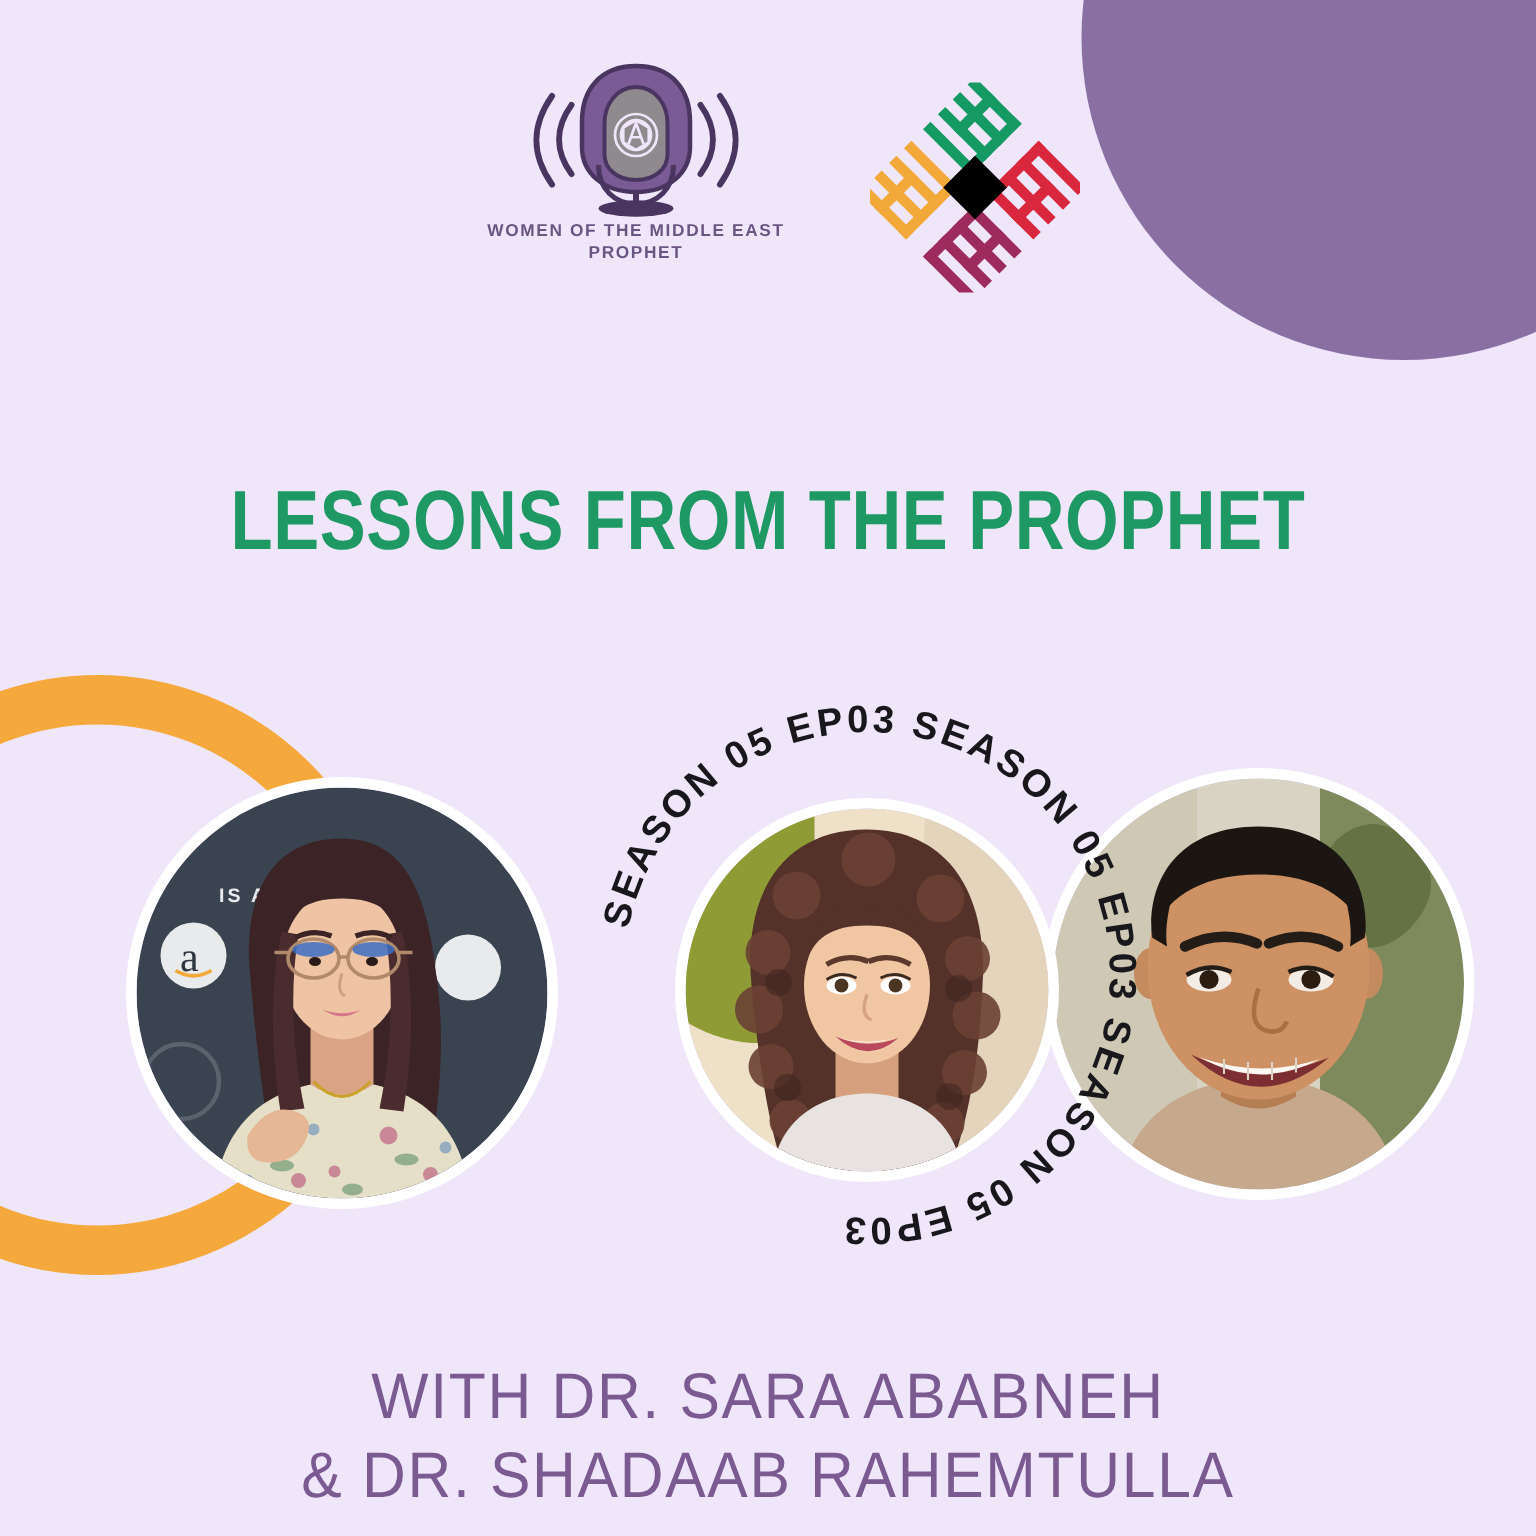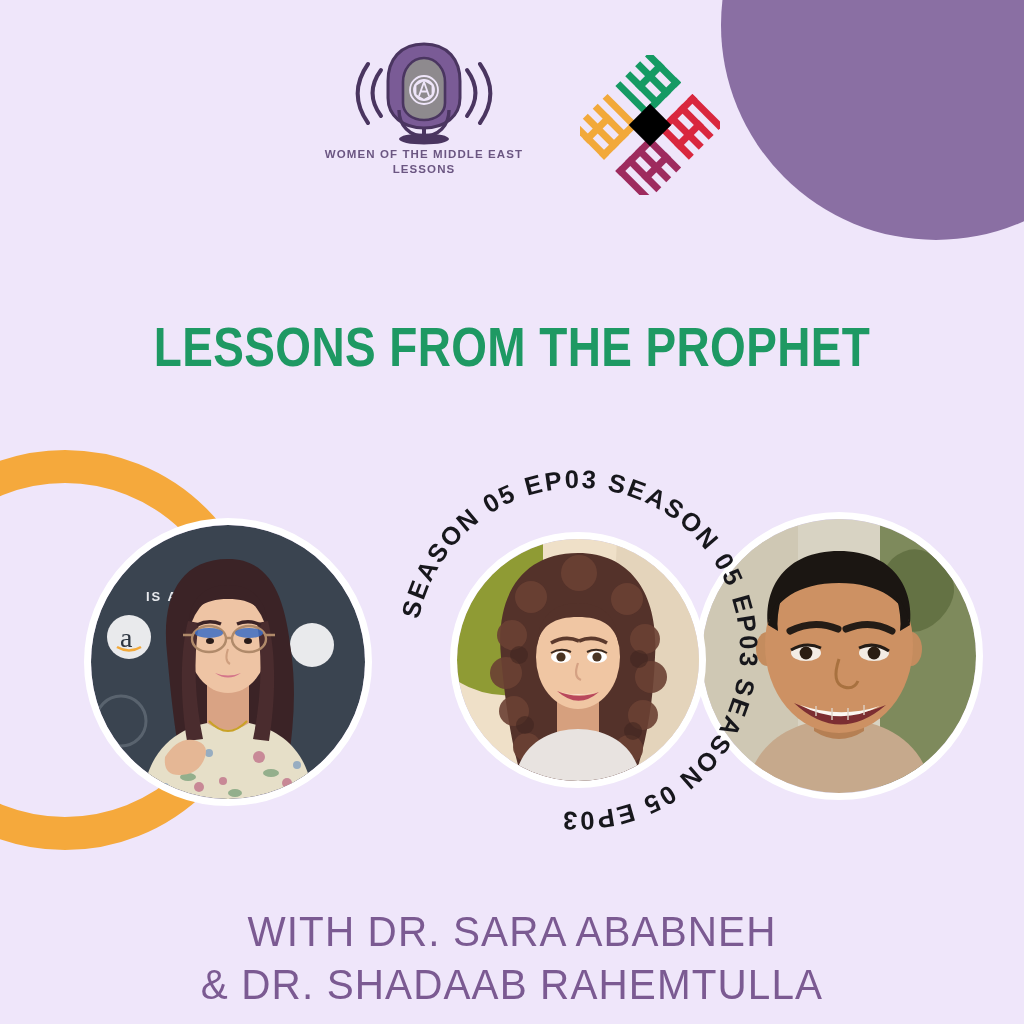--- a/index.html
+++ b/index.html
@@ -195,21 +195,21 @@
             <path d="M73 40 l8.5 5 v10 l-8.5 5 l-8.5 -5 v-10 Z"></path>
             <path d="M68 56 l5 -14 l5 14 M69.5 51.5 h7"></path>
           </g>
 
           <path d="M73 88 v8" stroke="#4a3560" stroke-width="4" fill="none"></path>
           <path d="M48 70 C 48 86, 59 96, 73 96 C 87 96, 98 86, 98 70" fill="none" stroke="#4a3560" stroke-width="3.4"></path>
           <ellipse cx="73" cy="99" rx="25" ry="5.5" fill="#4a3560"></ellipse>
         </svg>
       </span>
       <div class="mic-logo-title">WOMEN OF THE MIDDLE EAST</div>
-      <div class="mic-logo-sub">LESSONS</div>
+      <div class="mic-logo-sub">PROPHET</div>
     </div>
 
     <div class="geo-logo">
       <svg width="140" height="140" viewBox="0 0 140 140">
         <g transform="rotate(45 70 70)">
 
           <g fill="#159a63" transform="translate(18,18)">
             <rect x="0" y="0" width="44" height="7"></rect>
             <rect x="0" y="14" width="44" height="7"></rect>
             <rect x="0" y="28" width="44" height="7"></rect>

